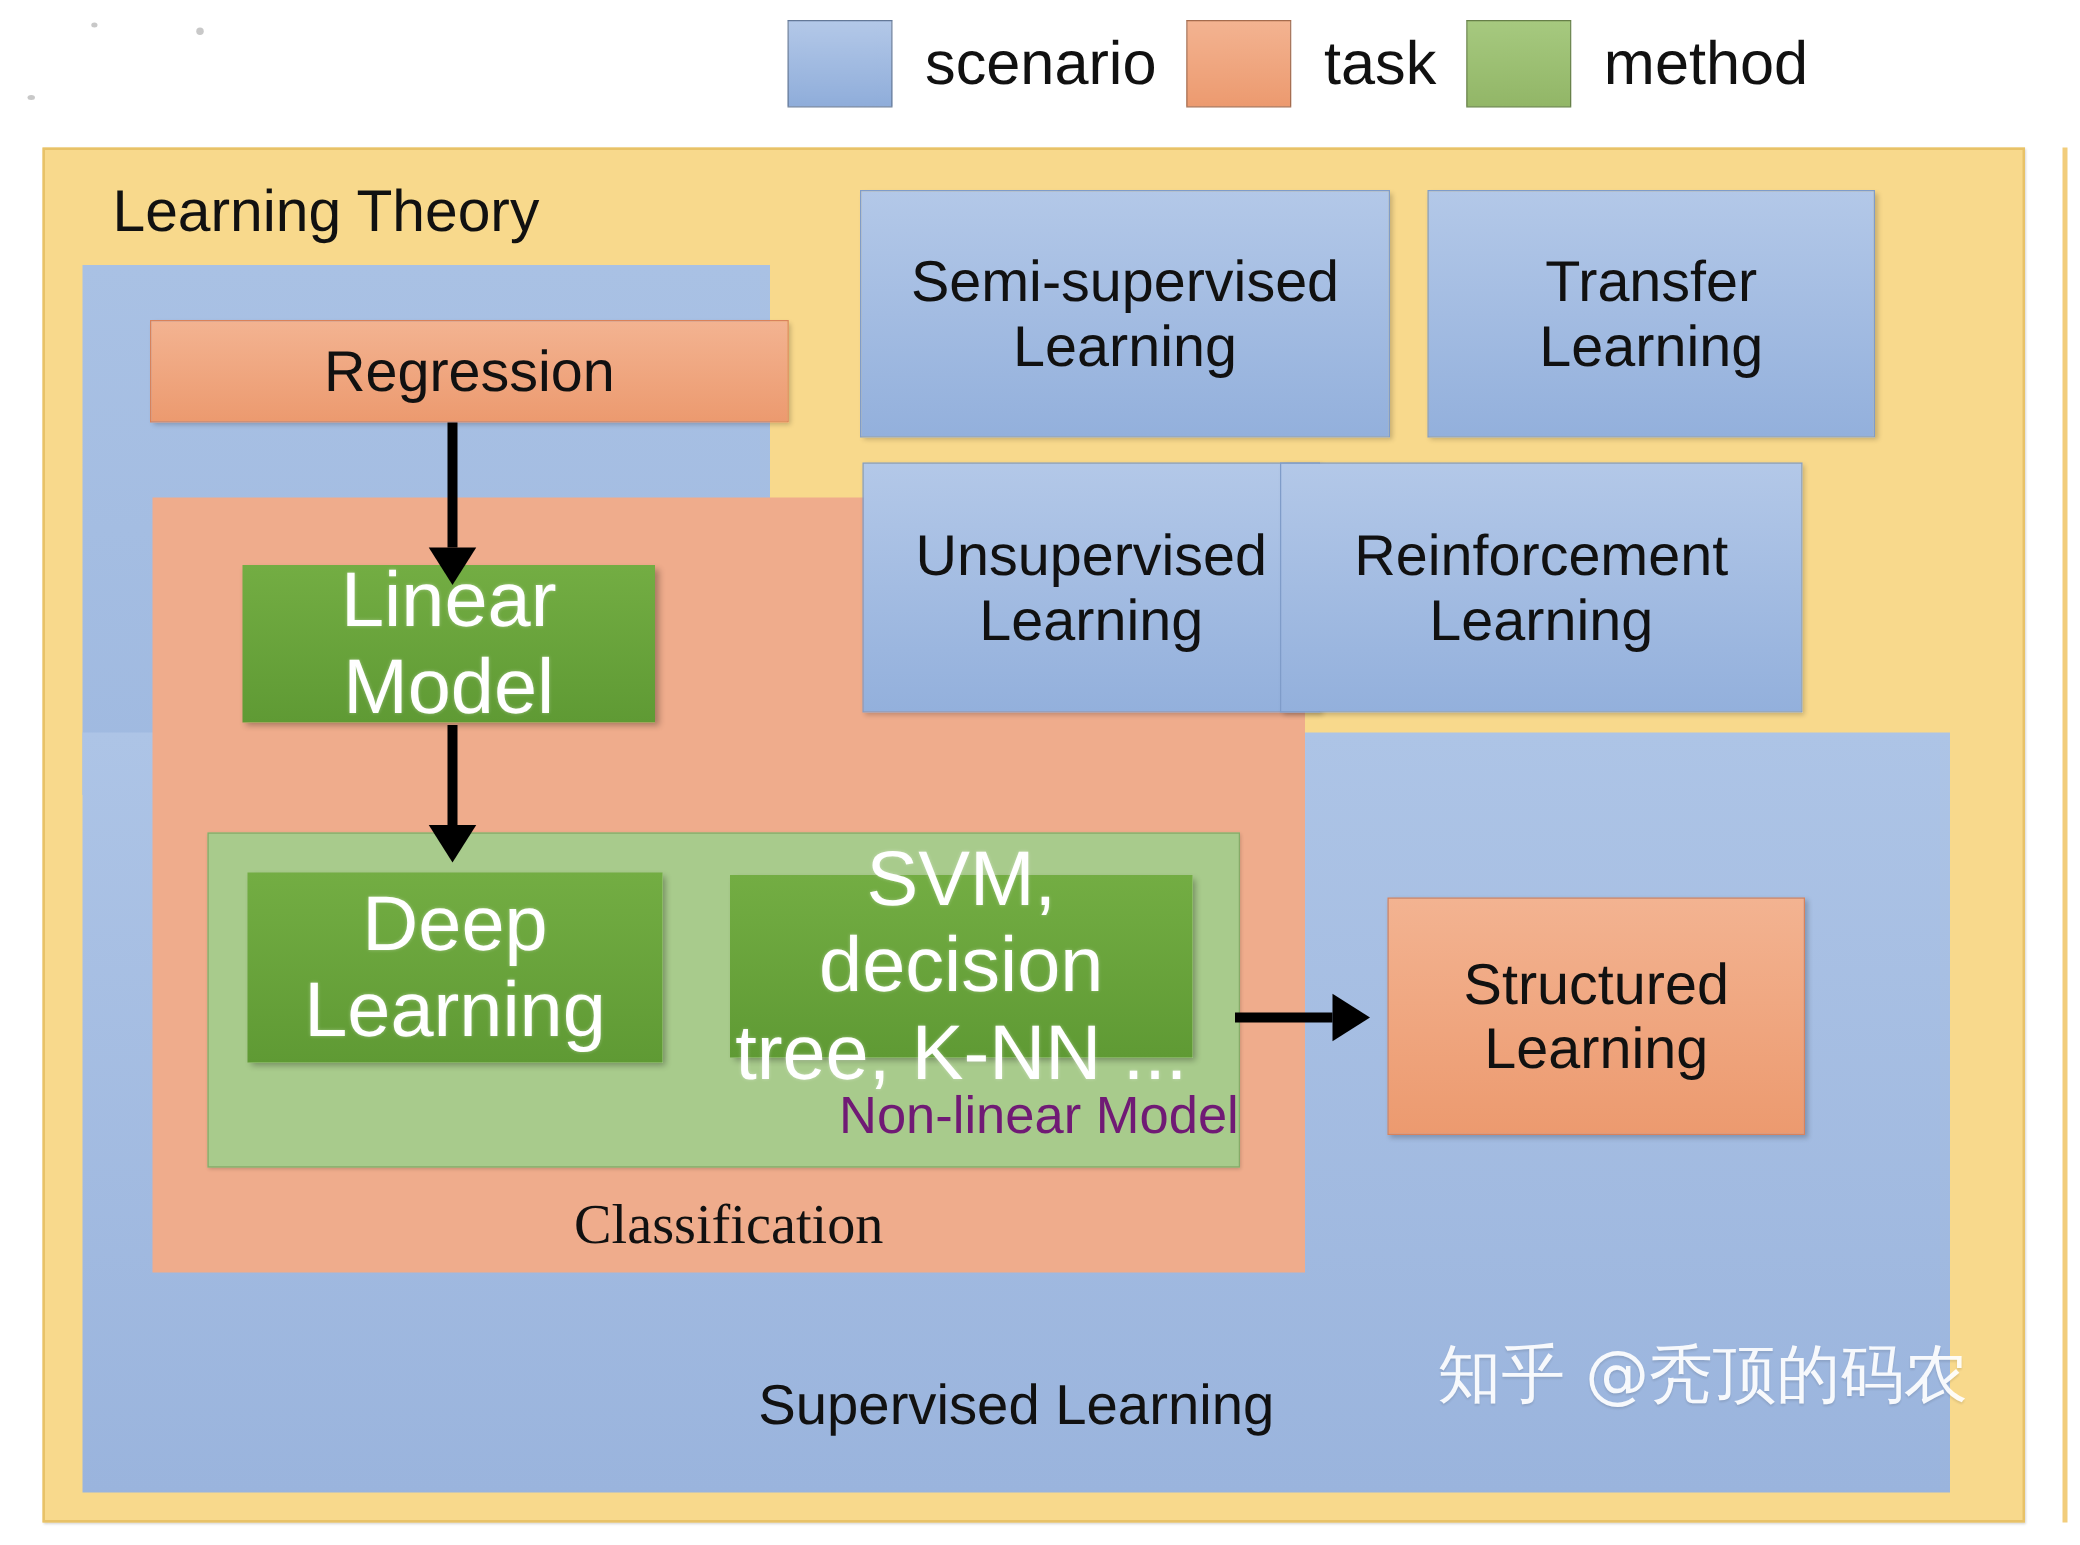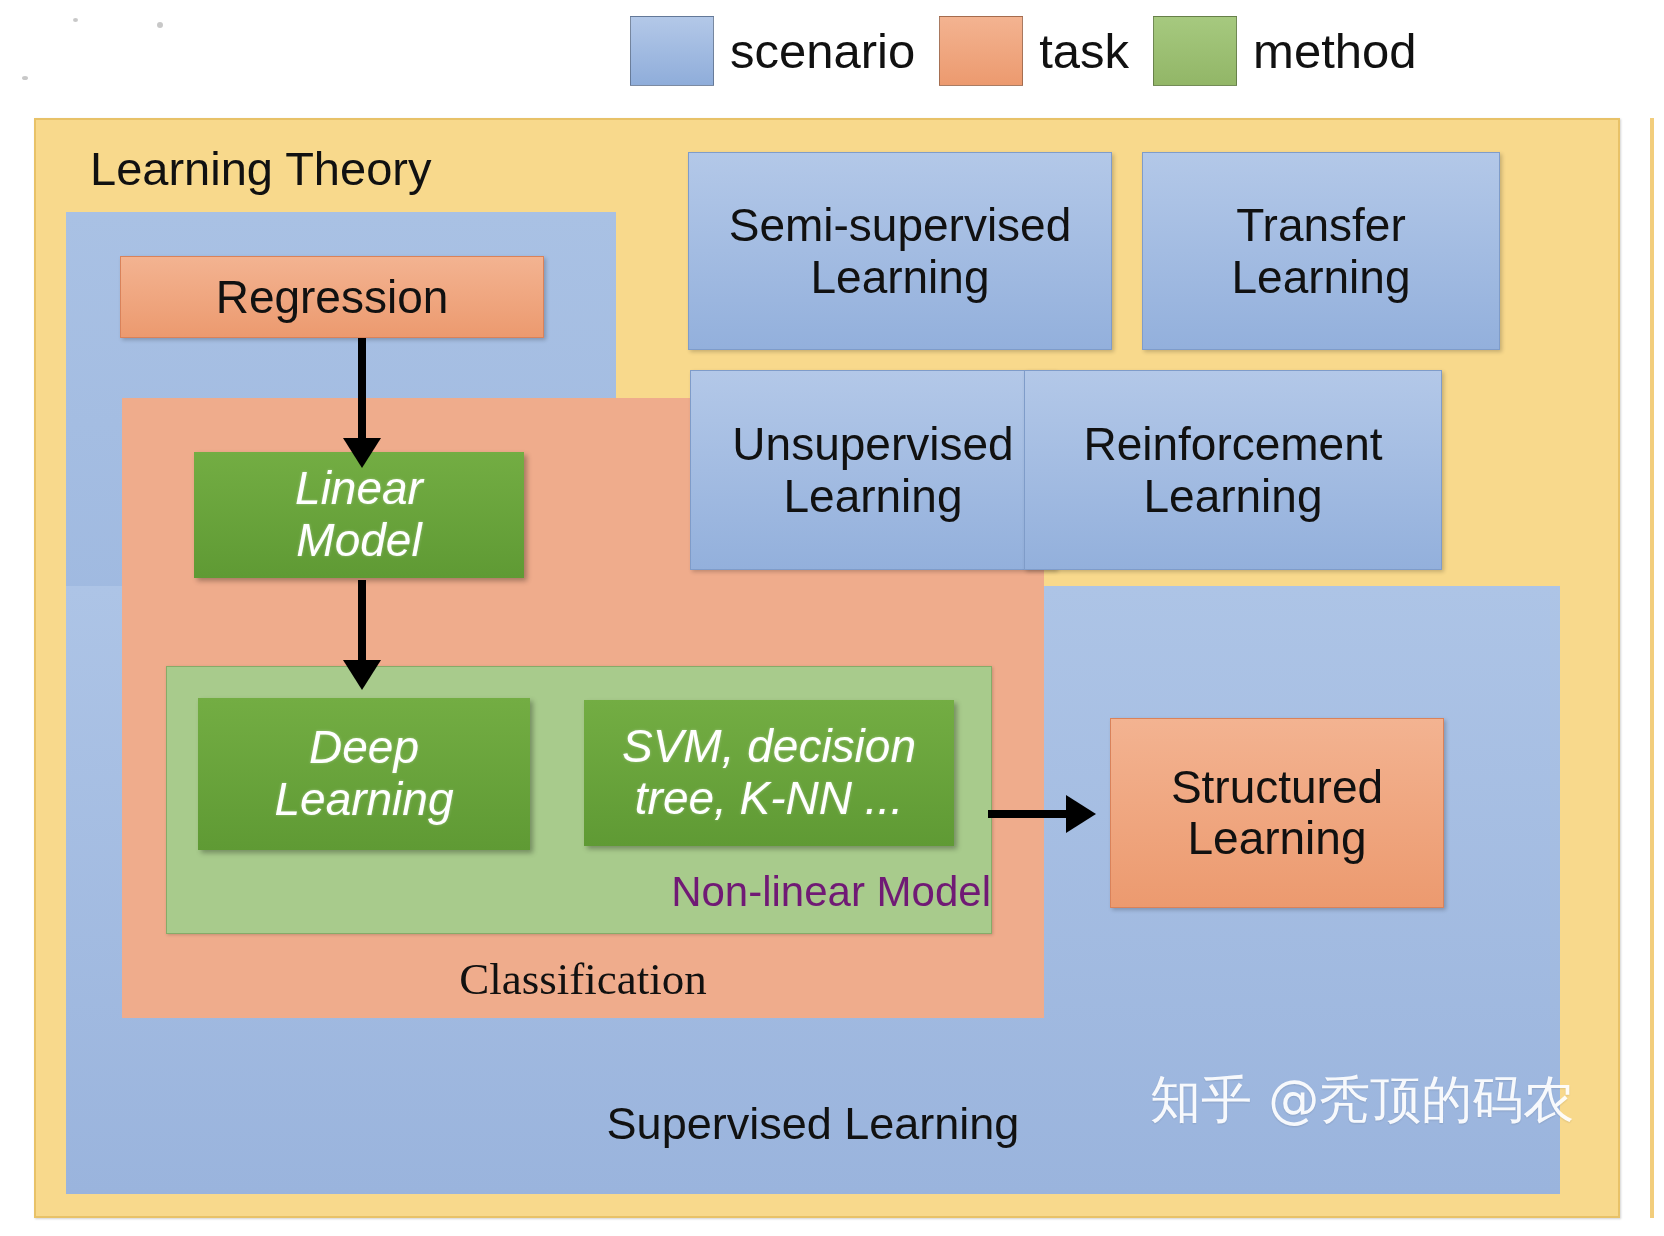--- a/index.html
+++ b/index.html
@@ -10,21 +10,21 @@
     overflow: hidden;
   }
   #stage { position: relative; width: 1664px; height: 1236px; background: #fff; }
 
   
   .legend { position: absolute; left: 630px; top: 8px; height: 86px;
             display: flex; align-items: center; gap: 0; }
   .legend-item { display: flex; align-items: center; }
   .swatch { width: 84px; height: 70px; border: 1px solid rgba(0,0,0,.30); }
   .legend-label { font-size: 49px; color: #111; line-height: 1;
-                  padding: 0 24px 0 16px; white-space: nowrap; }
+                  padding: 0 24px 0 26px; white-space: nowrap; }
 
   
   .box { position: absolute; }
   .lbl { position: absolute; width: 100%; text-align: center;
          line-height: 1.06; white-space: pre-line; }
 
   
   .theory {
     left: 34px; top: 118px; width: 1586px; height: 1100px;
     background: #f8d98c; border: 2px solid #e8c268;
@@ -52,30 +52,30 @@
                box-shadow: 1px 1px 3px rgba(0,0,0,.18); }
   .nonlinear-label { left: 0; bottom: 18px; font-size: 42px; color: #701a75; text-align: right; }
 
   
   .task-chip { background: linear-gradient(#f3b391, #ec9a6f);
                border: 1px solid #d9825a;
                box-shadow: 2px 2px 4px rgba(0,0,0,.22);
                display: flex; align-items: center; justify-content: center; }
   .task-chip span { font-size: 46px; color: #111; text-align: center;
                     line-height: 1.1; white-space: pre-line; }
-  .regression { left: 120px; top: 256px; width: 424px; height: 82px; }
+  .regression { left: 120px; top: 256px; width: 511px; height: 82px; }
   .structured { left: 1110px; top: 718px; width: 334px; height: 190px; }
 
   
   .method-chip { background: linear-gradient(#73ad43, #5f9a34);
                  box-shadow: 3px 3px 5px rgba(0,0,0,.3);
                  display: flex; align-items: center; justify-content: center; }
-  .method-chip span { font-size: 46px; color: #ffffff; text-align: center;
+  .method-chip span { font-size: 62px; color: #ffffff; text-align: center;
                       line-height: 1.12; white-space: pre-line;
-                      text-shadow: 0 0 3px rgba(255,255,255,.35); font-style: italic; }
+                      text-shadow: 0 0 3px rgba(255,255,255,.35); }
   .linear-model { left: 194px; top: 452px; width: 330px; height: 126px; }
   .deep-learning { left: 198px; top: 698px; width: 332px; height: 152px; }
   .svm-chip { left: 584px; top: 700px; width: 370px; height: 146px; }
 
   
   .scen-chip { background: linear-gradient(#b3c8e8, #93b0dc);
                border: 1px solid #7f9cc9;
                box-shadow: 2px 2px 4px rgba(0,0,0,.2);
                display: flex; align-items: center; justify-content: center; }
   .scen-chip span { font-size: 46px; color: #111; text-align: center;

